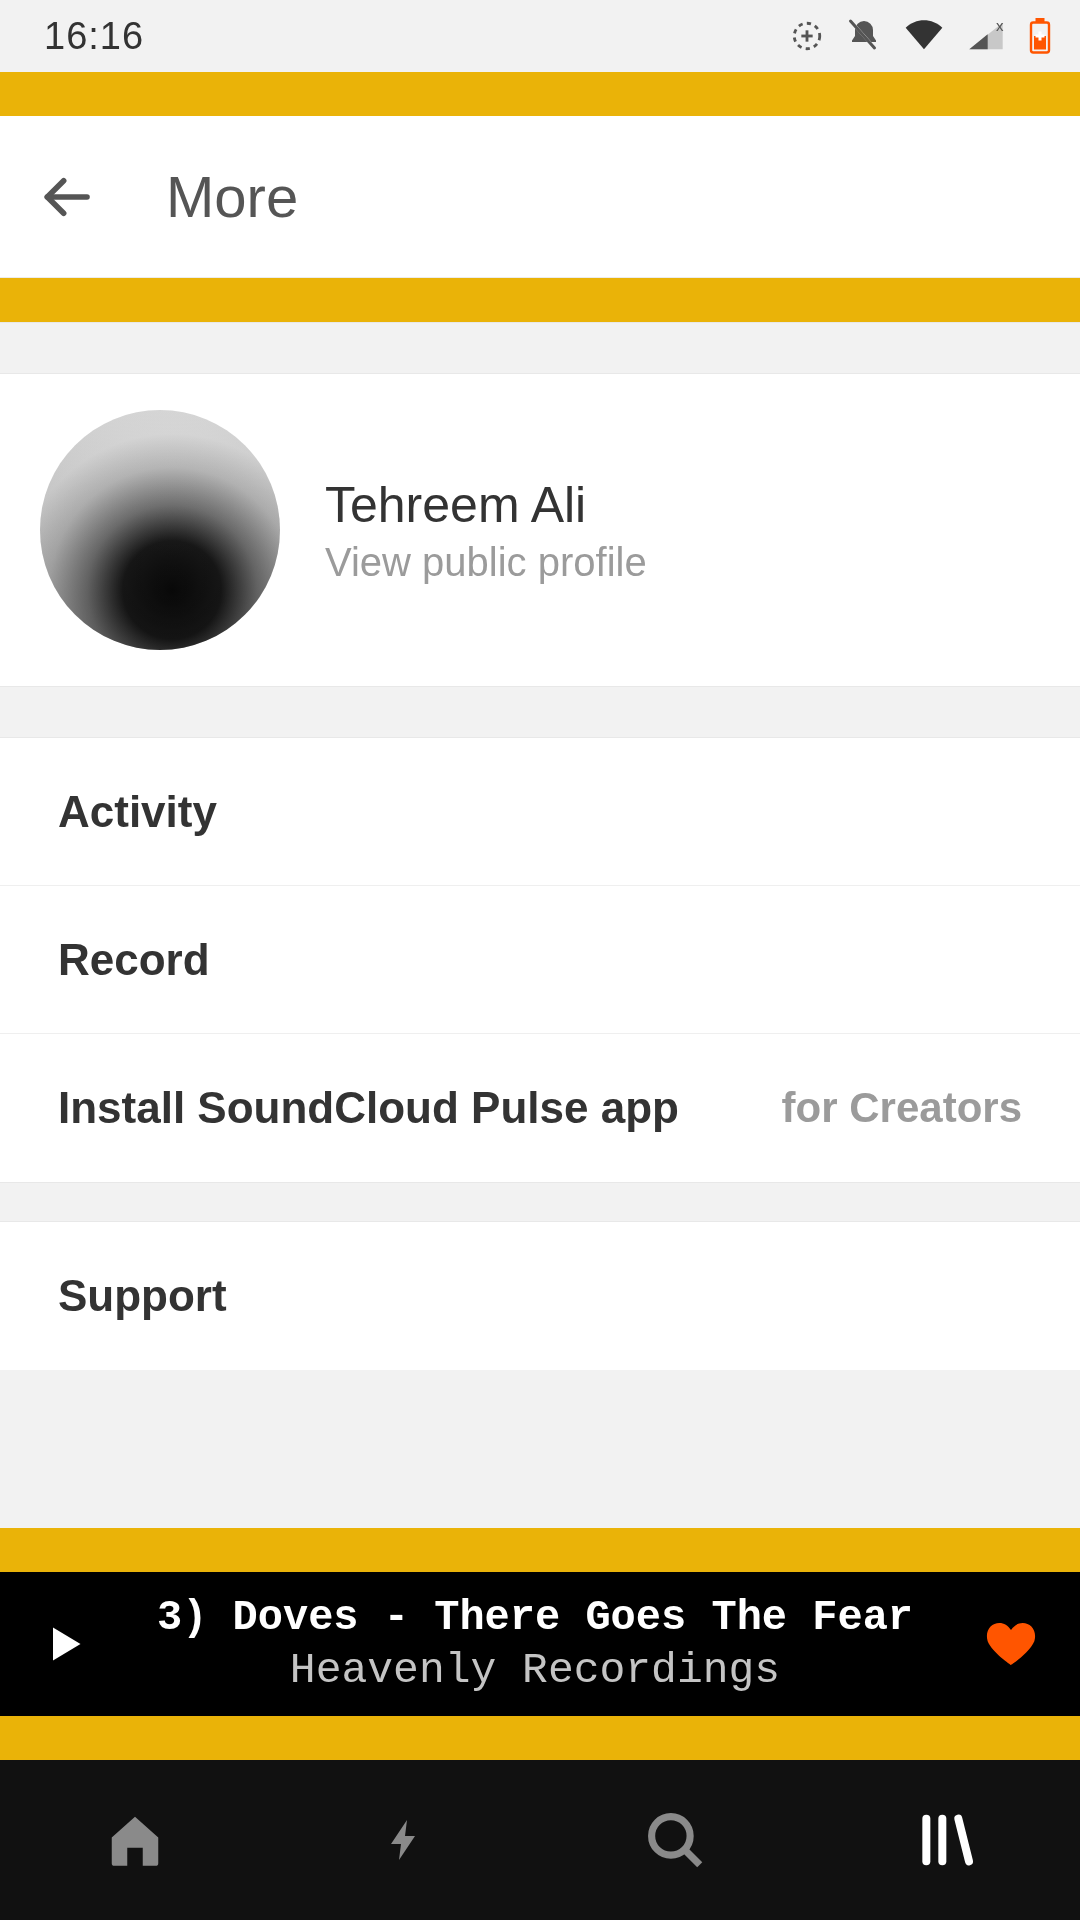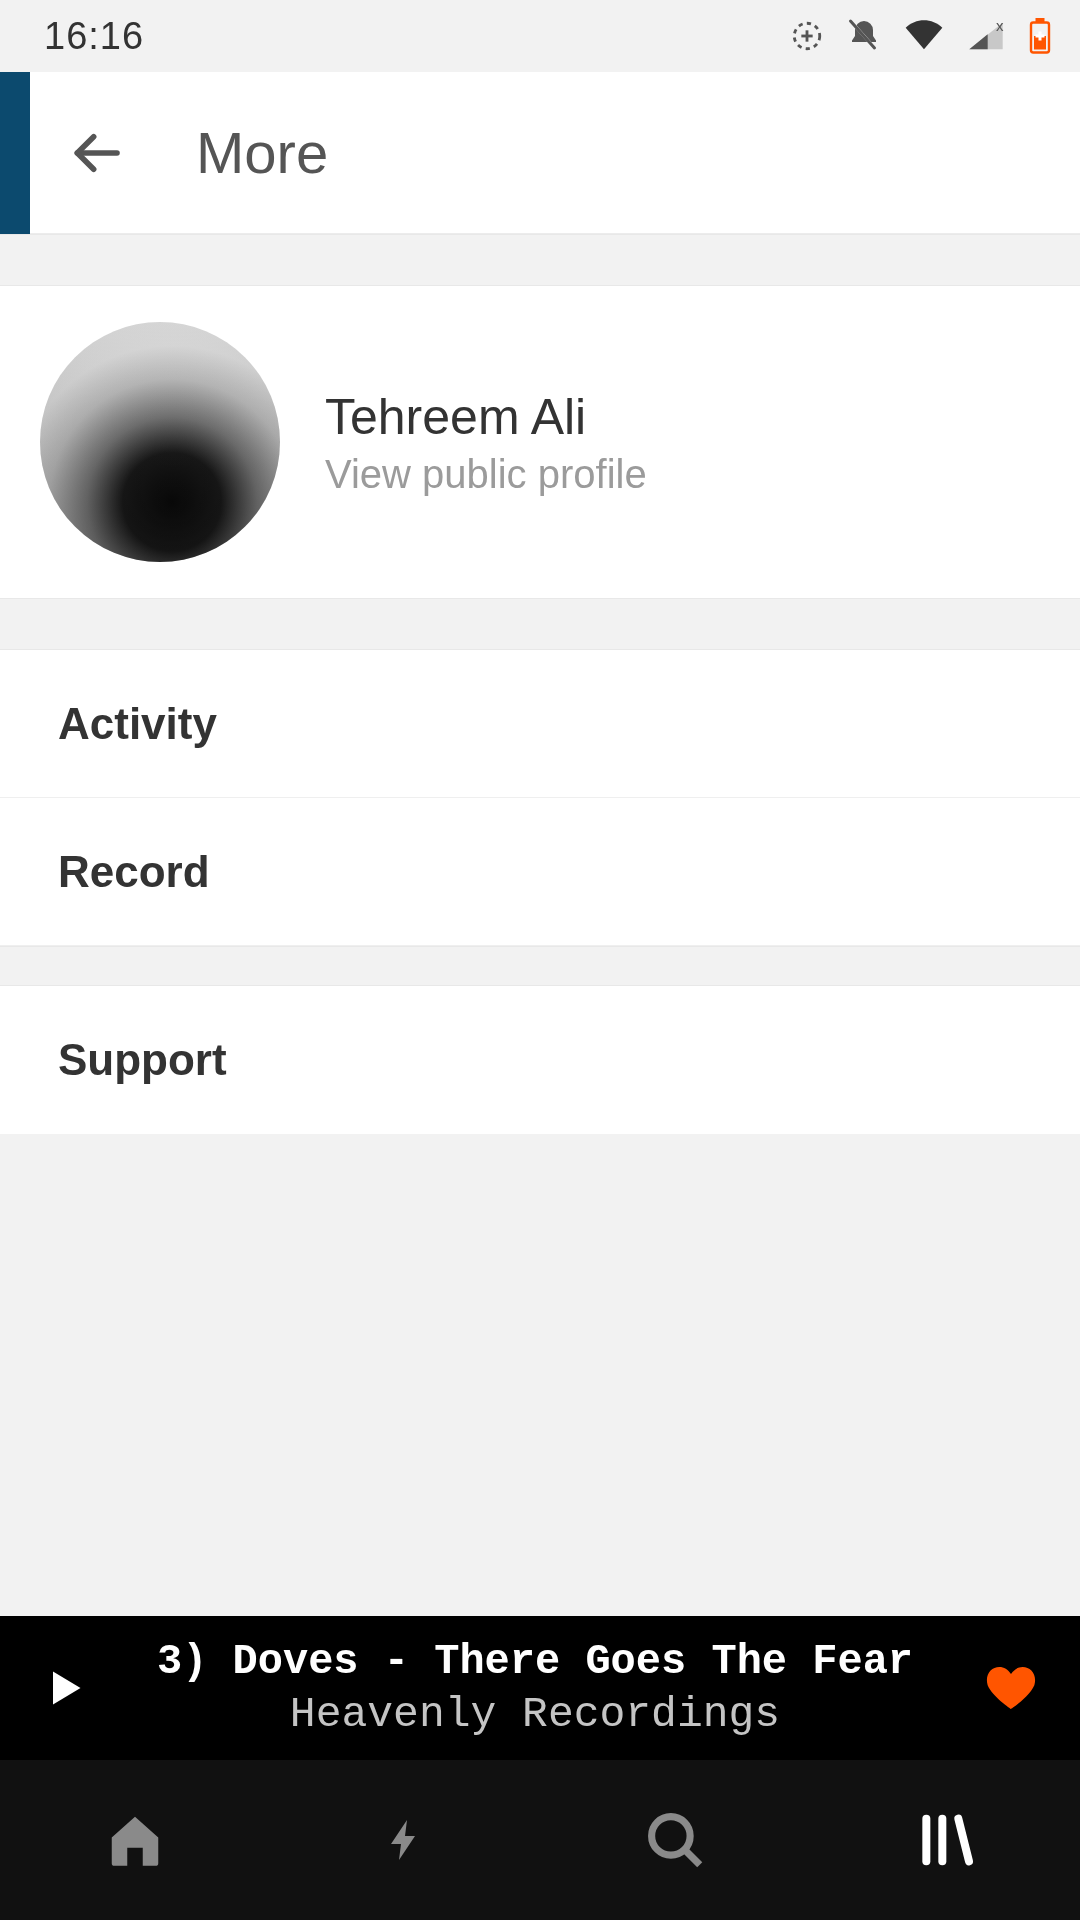--- a/index.html
+++ b/index.html
@@ -1,26 +1,26 @@
 <!DOCTYPE html>
 <html><head>
 <meta charset="utf-8">
 <style>
   * { box-sizing: border-box; margin: 0; padding: 0; }
   html, body { width: 1080px; height: 1920px; font-family: -apple-system, "Helvetica Neue", Arial, sans-serif; background: #f2f2f2; overflow: hidden; }
-  .screen { width: 1080px; height: 1920px; display: flex; flex-direction: column; background: #0c4a6e; }
+  .screen { width: 1080px; height: 1920px; display: flex; flex-direction: column; background: #eab308; gap: 44px; }
 
   
   .status-bar { height: 72px; background: #f2f2f2; display: flex; align-items: center; justify-content: space-between; padding: 0 28px 0 44px; font-size: 38px; color: #333; }
   .status-left { font-weight: 500; letter-spacing: 1px; }
   .status-right { display: flex; align-items: center; gap: 22px; }
   .status-right svg { display: block; }
 
   
-  .app-bar { height: 162px; background: #ffffff; display: flex; align-items: center; padding: 0 36px; gap: 70px; border-bottom: 1px solid #ececec; margin-left: 30px; }
+  .app-bar { height: 162px; background: #ffffff; display: flex; align-items: center; padding: 0 36px; gap: 70px; border-bottom: 1px solid #ececec; }
   .app-bar .back { width: 60px; display:flex; align-items:center; justify-content:center; }
   .app-bar .title { font-size: 58px; color: #555; font-weight: 400; }
 
   
   .content { flex: 1; background: #f2f2f2; overflow: hidden; }
   .gap { height: 52px; background: #f2f2f2; border-top: 1px solid #e8e8e8; border-bottom: 1px solid #e8e8e8; }
   .gap-small { height: 40px; background: #f2f2f2; border-top: 1px solid #e8e8e8; border-bottom: 1px solid #e8e8e8; }
 
   .profile-row { background: #ffffff; padding: 36px 40px; display: flex; align-items: center; gap: 45px; }
   .avatar { width: 240px; height: 240px; border-radius: 50%; background: radial-gradient(circle at 55% 75%, #0a0a0a 0%, #1a1a1a 22%, #777 38%, #bdbdbd 55%, #d8d8d8 70%, #c9c9c9 100%); position: relative; overflow:hidden; }
@@ -115,20 +115,24 @@
     </div>
 
     <div class="gap"></div>
 
     <div class="list-row">
       <span>Activity</span>
     </div>
     <div class="list-row">
       <span>Record</span>
     </div>
+    <div class="list-row last">
+      <span>Install SoundCloud Pulse app</span>
+      <span class="secondary">for Creators</span>
+    </div>
 
     <div class="gap-small"></div>
 
     <div class="list-row last">
       <span>Support</span>
     </div>
 
     <div class="big-gap"></div>
   </div>
 

